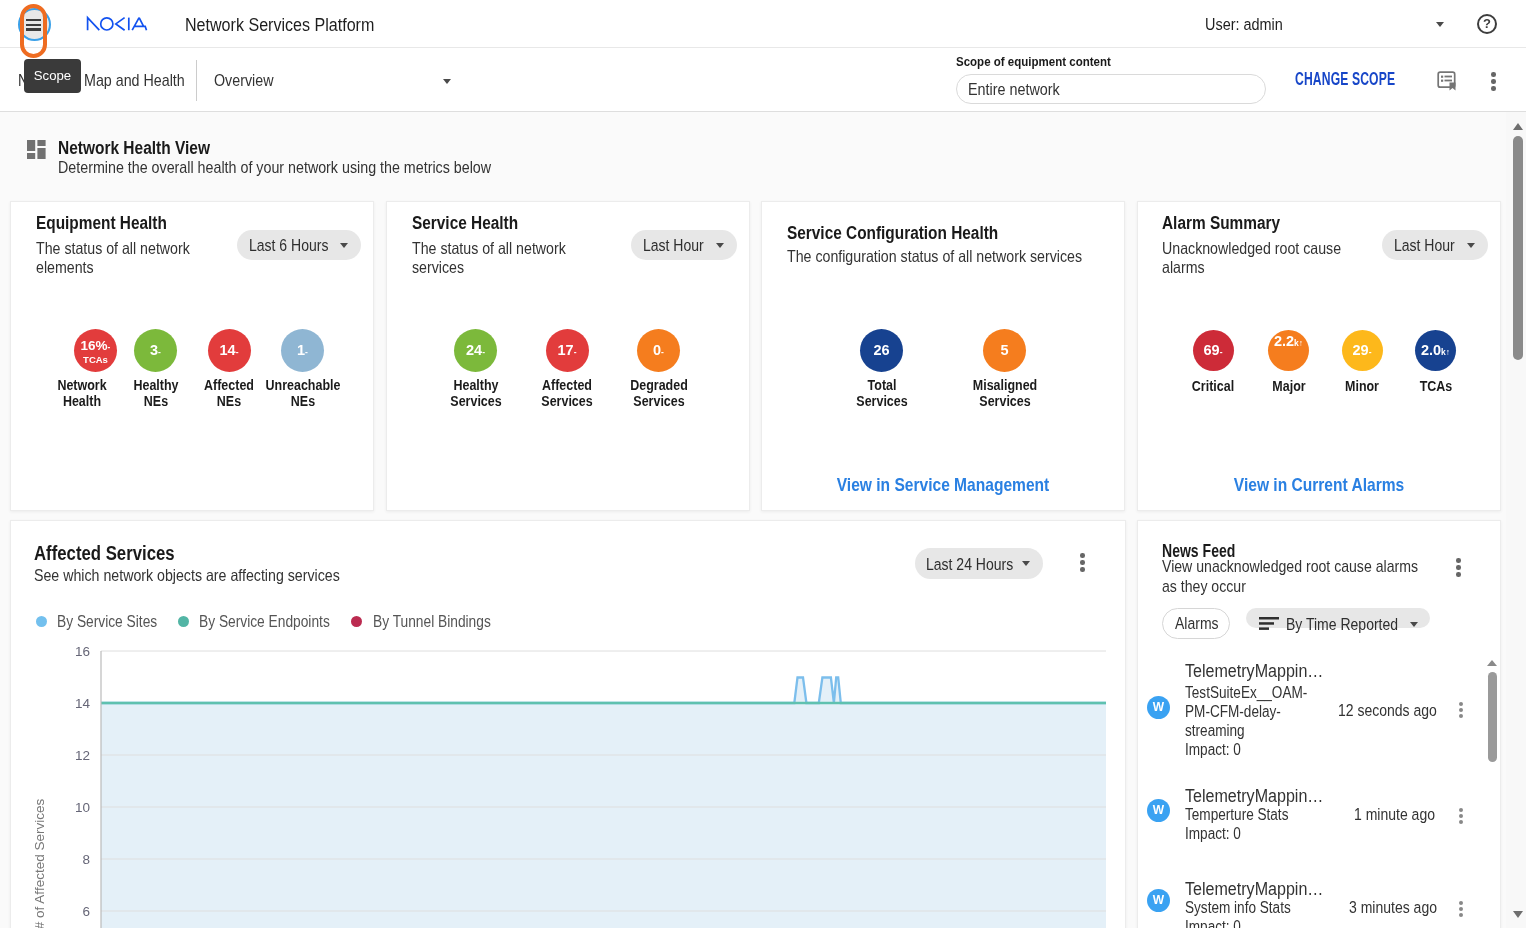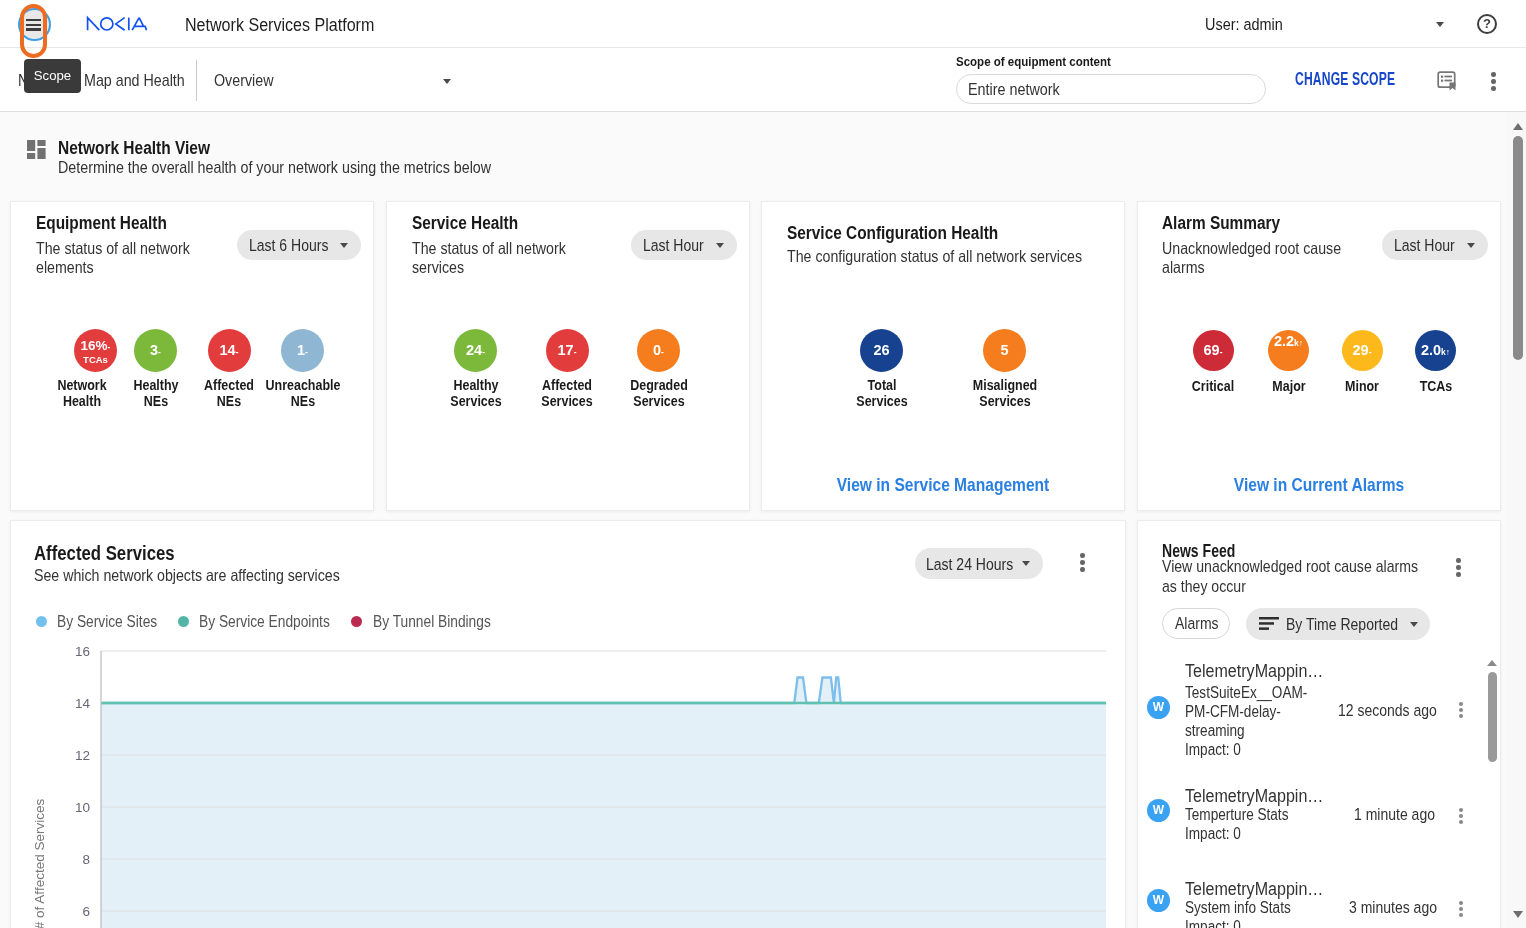--- a/index.html
+++ b/index.html
@@ -229,21 +229,21 @@
   <div class="ctitle" style="left:1162px;top:541px;font-size:18px;transform:scaleX(.78);">News Feed</div>
   <div class="csub" style="left:1162px;top:557px;font-size:16.4px;line-height:19.5px;">View unacknowledged root cause alarms<br>as they occur</div>
   <div class="dots3" style="left:1456px;top:558px;">
       <span></span>
       <span></span>
       <span></span>
     </div>
 
   <div class="abs" style="left:1162px;top:608px;width:68px;height:31px;border:1px solid #d6d6d6;border-radius:16px;background:#fff;"></div>
   <div class="abs sx" style="left:1175px;top:614px;font-size:16.3px;color:#333;">Alarms</div>
-  <div class="pill" style="left:1246px;top:608px;width:184px;height:32px;">
+  <div class="pill" style="left:1246px;top:608px;width:184px;height:20px;">
     <svg class="abs" style="left:13px;top:9px;" width="21" height="14" viewBox="0 0 21 14">
       <rect x="0" y="0" width="20" height="2.5" fill="#2e2e2e"></rect>
       <rect x="0" y="5.2" width="15" height="2.5" fill="#2e2e2e"></rect>
       <rect x="0" y="10.4" width="10" height="2.5" fill="#2e2e2e"></rect>
     </svg>
     <span class="txt" style="left:40px;top:7px;">By Time Reported</span>
     <span class="caret" style="left:164px;top:13.5px;"></span>
   </div>
 
   <div class="abs" style="left:1147px;top:696px;width:23px;height:23px;border-radius:50%;background:#3aa2f2;color:#fff;font-size:12px;font-weight:bold;text-align:center;line-height:23px;">W</div>

